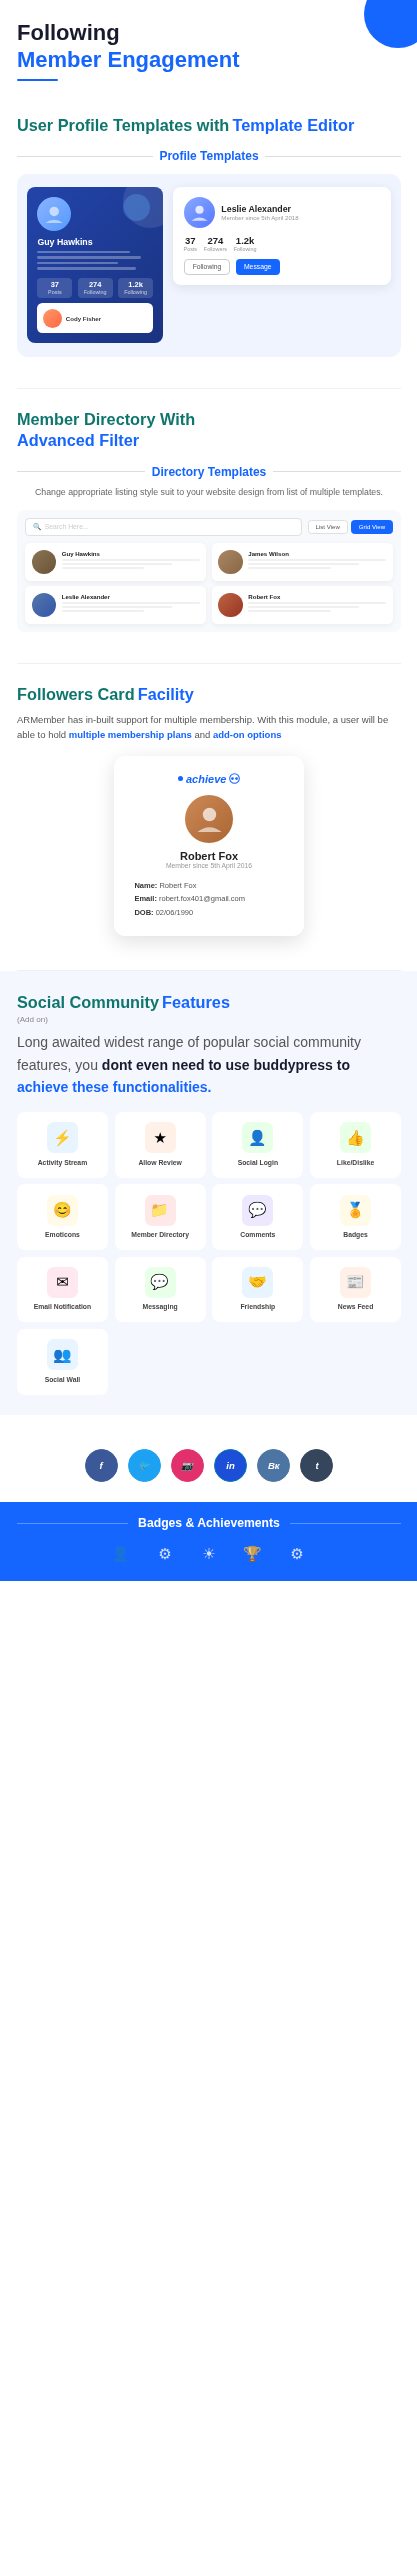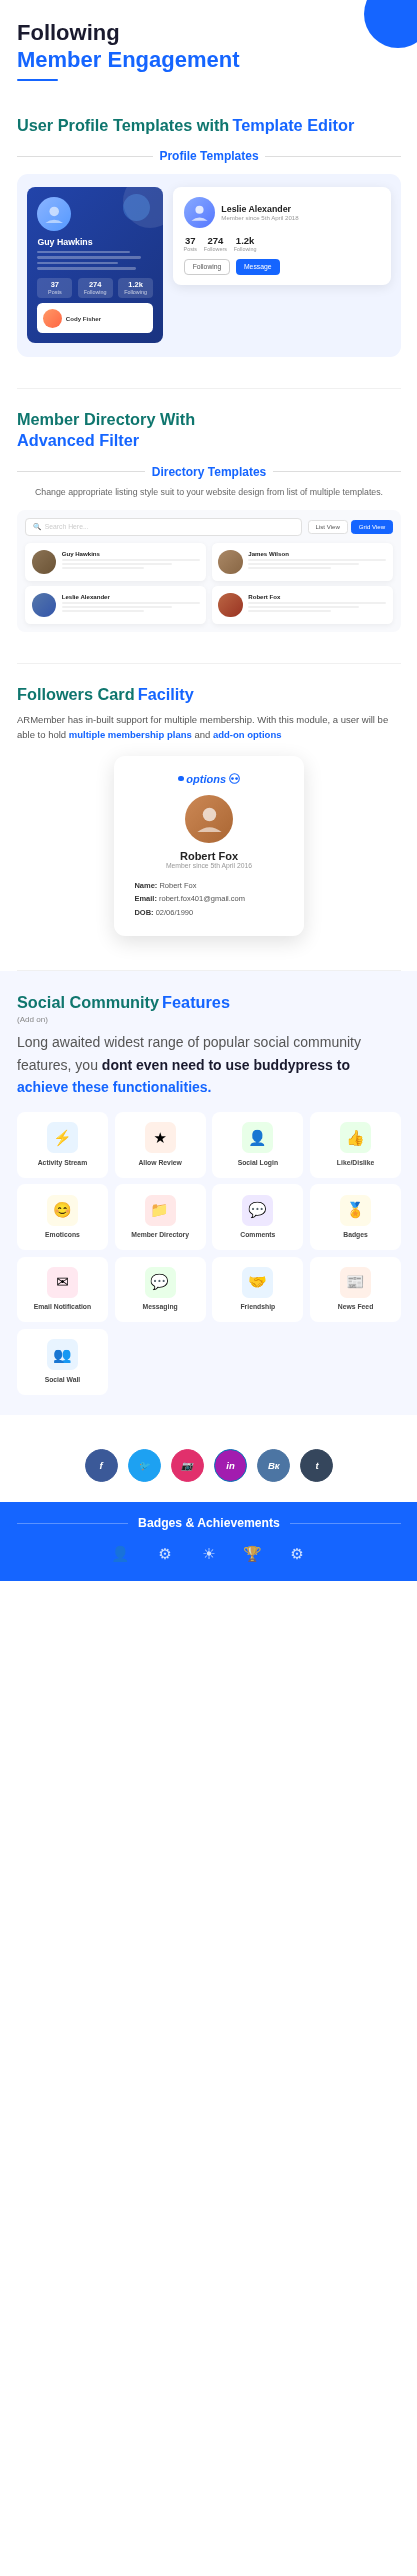--- a/index.html
+++ b/index.html
@@ -696,21 +696,21 @@
   </div>
   <p class="section-desc">
     <span>ARMember has in-built support for multiple membership. With this module, a user will be able to hold </span><strong style="color:#1565FF">multiple membership plans</strong><span> and </span><strong style="color:#1565FF">add-on options</strong>
   </p>
 
   <div class="membership-preview-wrapper">
     <div class="membership-bg-circle"></div>
     <div class="membership-card">
       <div class="membership-logo">
         <div class="membership-logo-dot"></div>
-        <span style="color:#1565FF;font-style:italic;font-size:11px">options</span>
+        <span style="color:#1565FF;font-style:italic;font-size:11px">achieve</span>
         <svg width="11" height="11" viewBox="0 0 16 16">
             <circle cx="8" cy="8" r="7" fill="none" stroke="#1565FF" stroke-width="1.5"></circle>
             <circle cx="5" cy="8" r="2" fill="#1565FF"></circle>
             <circle cx="11" cy="8" r="2" fill="#1565FF"></circle>
           </svg>
       </div>
       <div class="membership-avatar">
         <svg width="27" height="27" viewBox="0 0 40 40">
             <circle cx="20" cy="14" r="10" fill="rgba(255,255,255,0.7)"></circle>
             <path d="M2 40 Q20 26 38 40" fill="rgba(255,255,255,0.6)"></path>
@@ -822,21 +822,21 @@
     </div>
 </div>
 
 <div class="avatars-section">
 
   <div class="social-icons-row" id="social-icons-row">
 
   <div class="social-icon-circle" style="background: rgb(59, 89, 152); border: 1.4px solid rgb(59, 89, 152); font-size: 9.5px; font-style: italic;">f</div>
       <div class="social-icon-circle" style="background: rgb(29, 161, 242); border: 1.4px solid rgb(29, 161, 242); font-size: 9.5px; font-style: italic;">🐦</div>
       <div class="social-icon-circle" style="background: rgb(225, 48, 108); border: 1.4px solid rgb(225, 48, 108); font-size: 9.5px; font-style: italic;">📷</div>
-      <div class="social-icon-circle" style="background: #a21caf; border: 1.4px solid rgb(0, 119, 181); font-size: 9.5px; font-style: italic;">in</div>
+      <div class="social-icon-circle" style="background: #1d4ed8; border: 1.4px solid rgb(0, 119, 181); font-size: 9.5px; font-style: italic;">in</div>
       <div class="social-icon-circle" style="background: rgb(76, 117, 163); border: 1.4px solid rgb(76, 117, 163); font-size: 9.5px; font-style: italic;">Вк</div>
       <div class="social-icon-circle" style="background: rgb(53, 70, 92); border: 1.4px solid rgb(53, 70, 92); font-size: 9.5px; font-style: italic;">t</div>
     </div>
 </div>
 
 <div class="badges-section">
   <div class="badges-title-row">
     <div class="badges-line"></div>
     <div class="badges-title">Badges &amp; Achievements</div>
     <div class="badges-line"></div>

